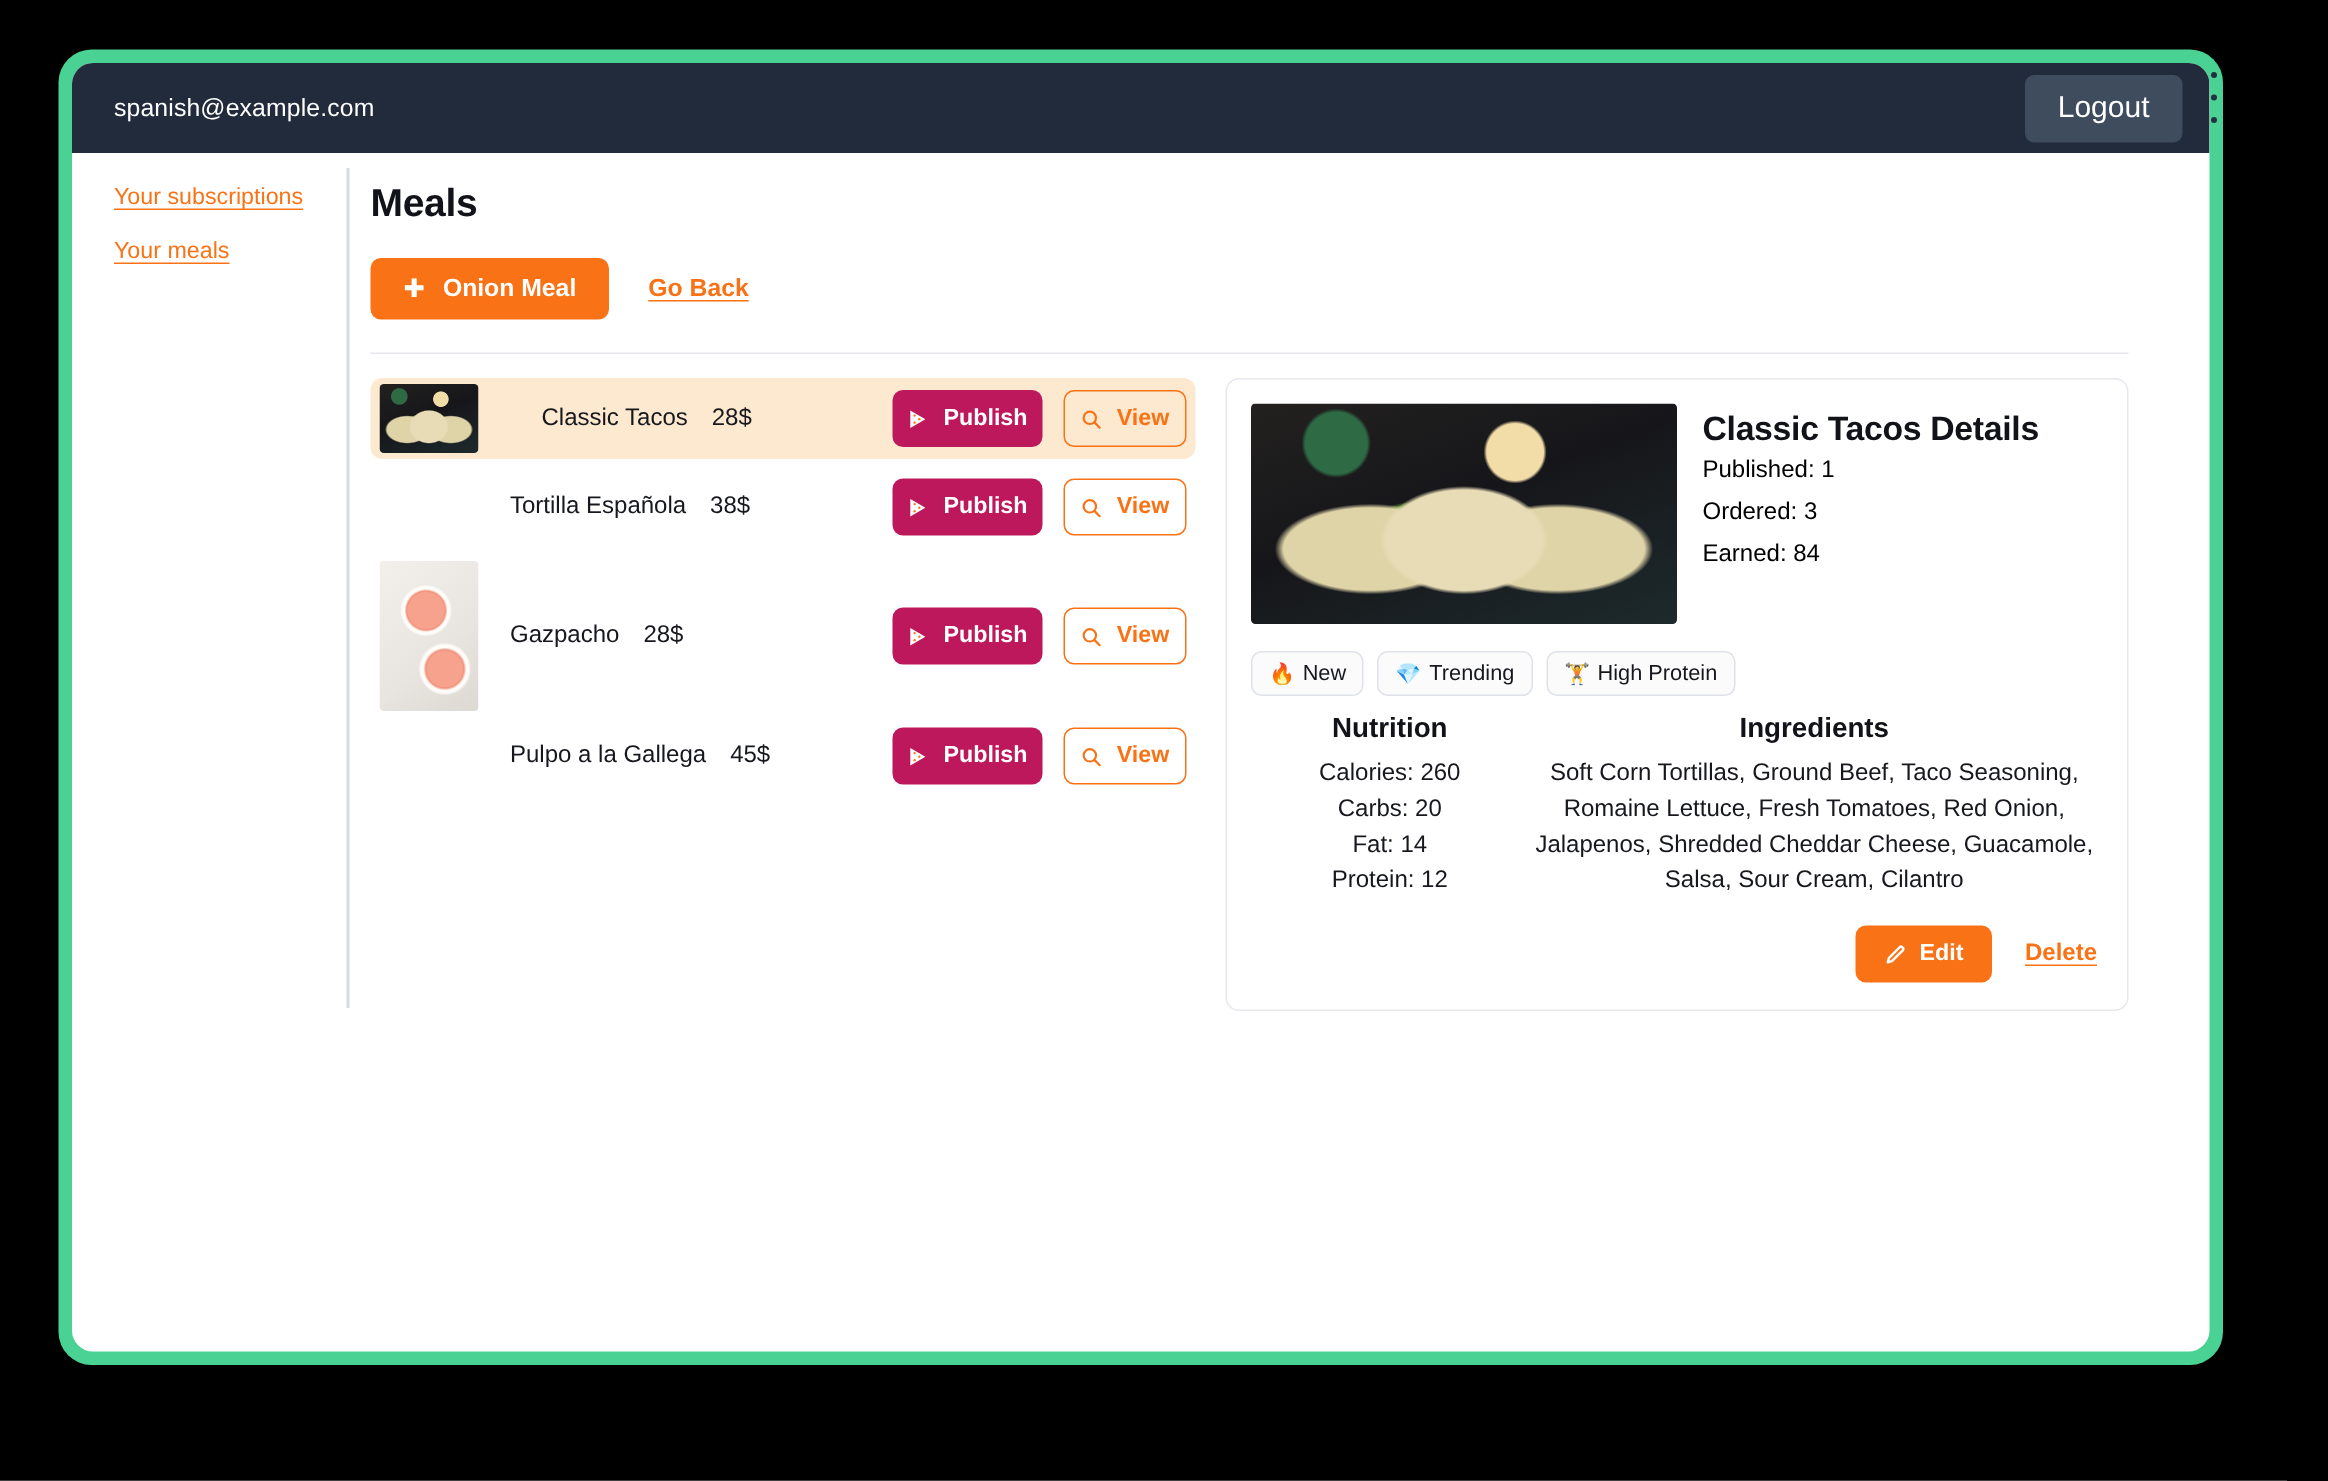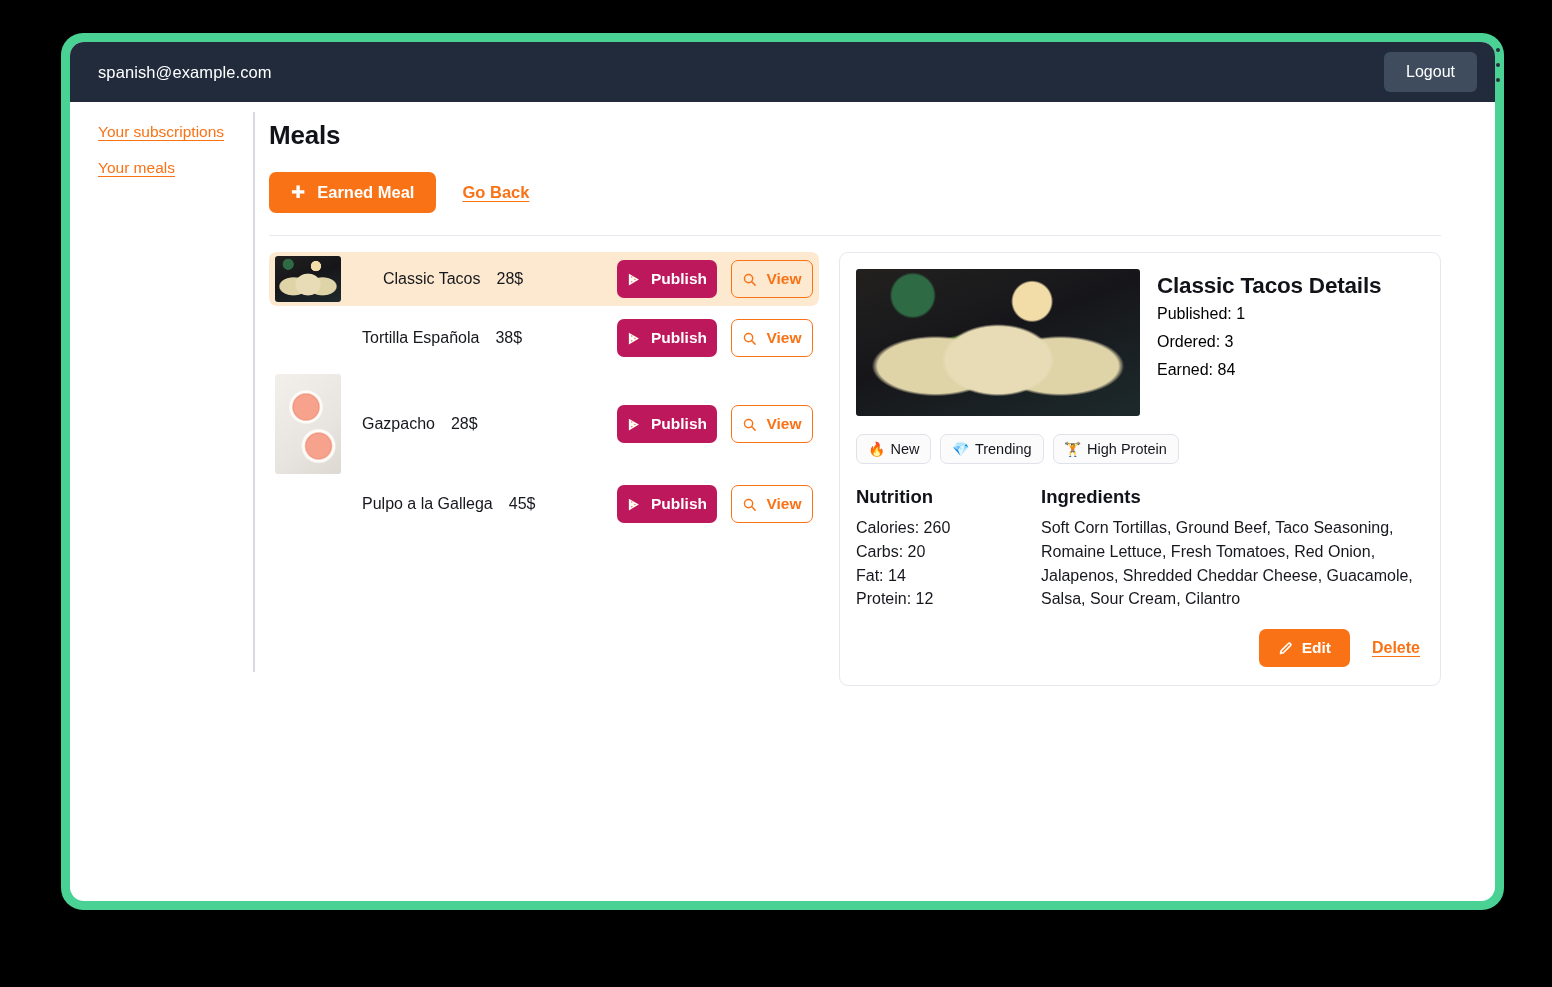--- a/index.html
+++ b/index.html
@@ -8,21 +8,21 @@
     width: 1552px;
     height: 987px;
     background: #000000;
     font-family: "Liberation Sans", sans-serif;
     overflow: hidden;
   }
 
   
   #frame {
     position: absolute;
-    left: 61px;
+    left: 39px;
     top: 33px;
     width: 1443px;
     height: 877px;
     background: #4ad295;
     border-radius: 22px;
     padding: 9px;
   }
   #frame-grip {
     position: absolute;
     right: 3px;
@@ -65,21 +65,21 @@
     color: #ffffff;
     font-size: 16.5px;
     letter-spacing: .1px;
   }
   #logout-button {
     background: #3e4c5e;
     color: #ffffff;
     border: none;
     border-radius: 6px;
     font-family: "Liberation Sans", sans-serif;
-    font-size: 16px;
+    font-size: 20px;
     padding: 11px 22px;
     cursor: pointer;
   }
 
   
   #content {
     display: flex;
     align-items: flex-start;
     height: calc(100% - 60px);
   }
@@ -269,21 +269,21 @@
     font-size: 14.5px;
     color: #16181d;
     padding: 6px 11px;
     display: inline-flex;
     align-items: center;
     gap: 5px;
     white-space: nowrap;
   }
   .tag-emoji { font-size: 14px; line-height: 1; }
 
-  #facts { display: flex; margin-top: 22px; }
+  #facts { display: flex; margin-top: 10px; text-align: center; }
   #nutrition-col { flex: 0 0 185px; }
   #ingredients-col { flex: 1 1 auto; }
   .facts-heading {
     font-size: 18.5px;
     font-weight: bold;
     color: #111318;
     margin-bottom: 8px;
   }
   .facts-line { font-size: 16px; color: #16181d; line-height: 1.49; }
   #ingredients-text { font-size: 16px; color: #16181d; line-height: 1.49; }
@@ -345,21 +345,21 @@
         <a class="side-link">Your meals</a>
       </nav>
       <div id="side-divider"></div>
 
       <main id="main">
         <h1 id="page-title">Meals</h1>
 
         <div id="action-row">
           <button id="create-meal-button">
             <span class="plus-glyph">✚</span>
-            <span>Earned Meal</span>
+            <span>Onion Meal</span>
           </button>
           <a id="go-back-link">Go Back</a>
         </div>
 
         <div id="divider-rule"></div>
 
         <div id="columns">
 
           <div id="meal-list">
               <div class="meal-row selected">

